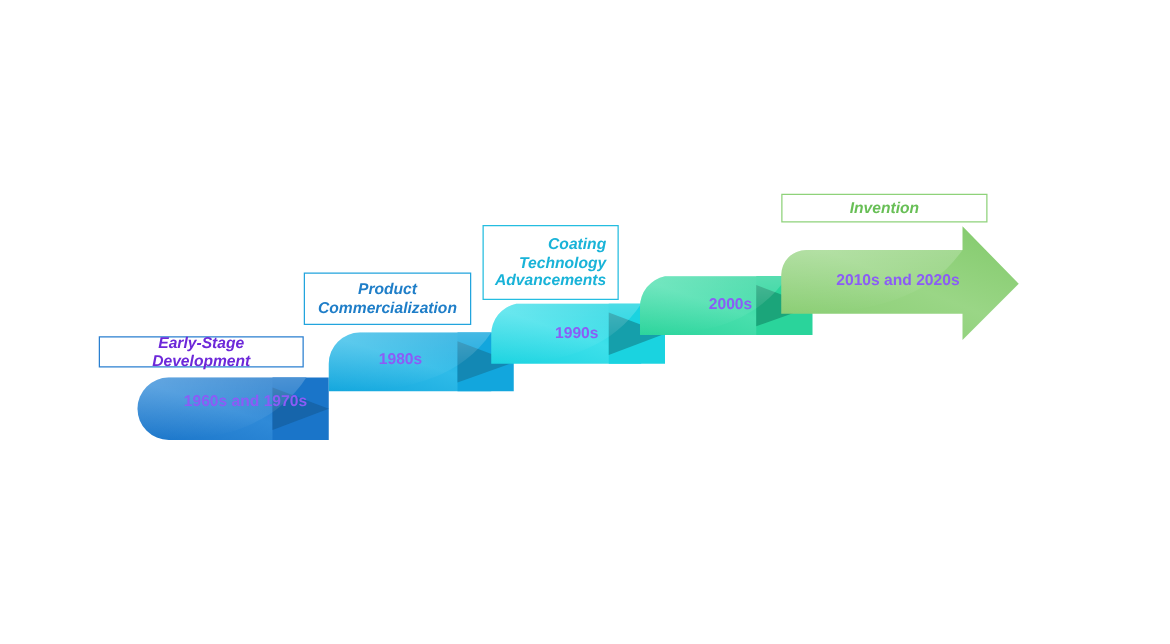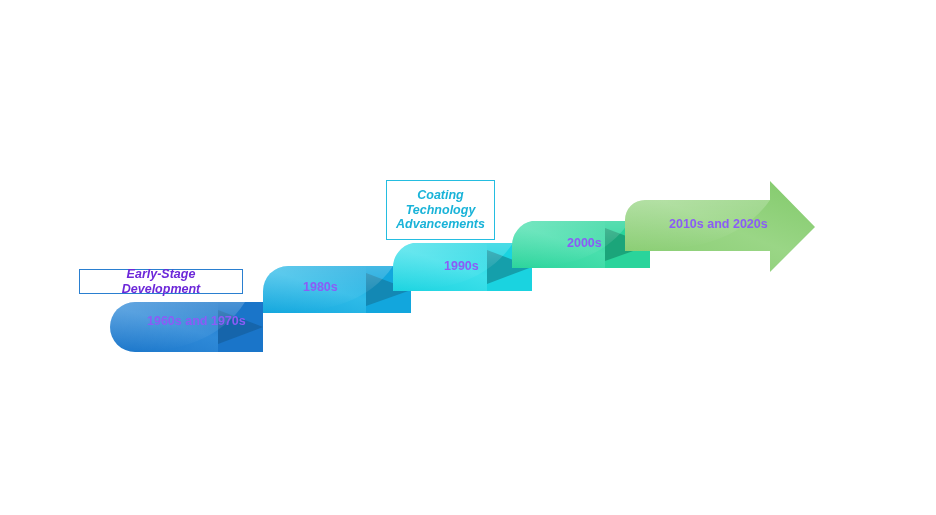--- a/index.html
+++ b/index.html
@@ -53,21 +53,21 @@
   #callout-0 {
     left: 79px;  top: 269px;  width: 164px; height: 25px;
     border-color: #2a7fd0; color: #6d28d9;  font-size: 12.5px;
   }
   #callout-1 {
     left: 243px; top: 218px;  width: 134px; height: 42px;
     border-color: #22a4dd; color: #1f7ec8;  font-size: 12.5px;
   }
   #callout-2 {
     left: 386px; top: 180px;  width: 109px; height: 60px;
-    border-color: #24bde0; color: #19b3d8;  font-size: 12.5px;
+    border-color: #24bde0; color: #19b3d8;  font-size: 12.5px; text-align: right;
   }
   #callout-3 {
     left: 511px; top: 160px;  width: 97px;  height: 58px;
     border-color: #33c99a; color: #22bd8c;  font-size: 12.5px;
   }
   #callout-4 {
     left: 625px; top: 155px;  width: 165px; height: 23px;
     border-color: #8ed27a; color: #68bf56;  font-size: 12.5px;
   }
 
@@ -201,28 +201,35 @@
                C 745 236 700 251 640 251
                L 625 251 L 625 220
                A 20 20 0 0 1 645 200 Z" fill="url(#sheen)"></path>
     </g>
   </svg>
 
   <div class="callout" id="callout-0">
     <span class="callout-text">Early-Stage Development</span>
   </div>
 
+  <div class="callout" id="callout-1">
+    <span class="callout-text">Product
+Commercialization</span>
+  </div>
 
   <div class="callout" id="callout-2">
     <span class="callout-text">Coating
 Technology
 Advancements</span>
   </div>
 
 
+  <div class="callout" id="callout-4">
+    <span class="callout-text">Invention</span>
+  </div>
 
   <div class="year-label" id="year-0">1960s and 1970s</div>
 
   <div class="year-label" id="year-1">1980s</div>
 
   <div class="year-label" id="year-2">1990s</div>
 
   <div class="year-label" id="year-3">2000s</div>
 
   <div class="year-label" id="year-4">2010s and 2020s</div>

